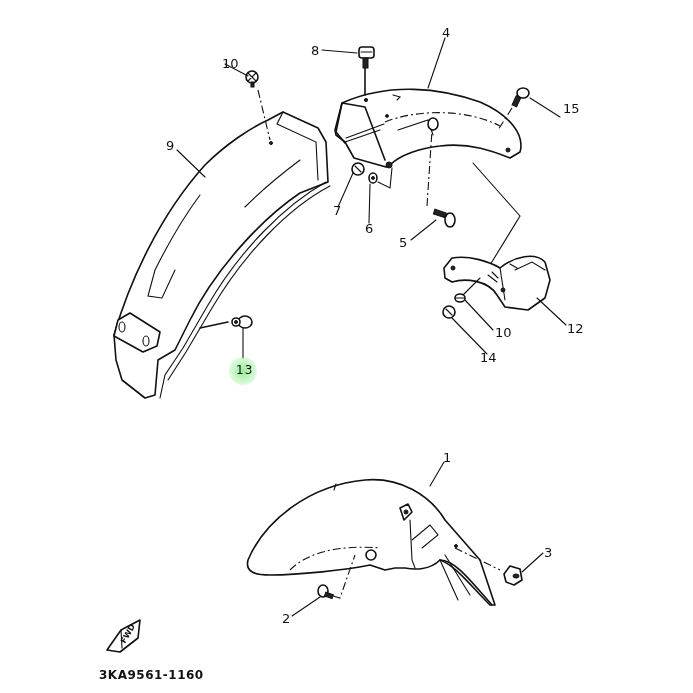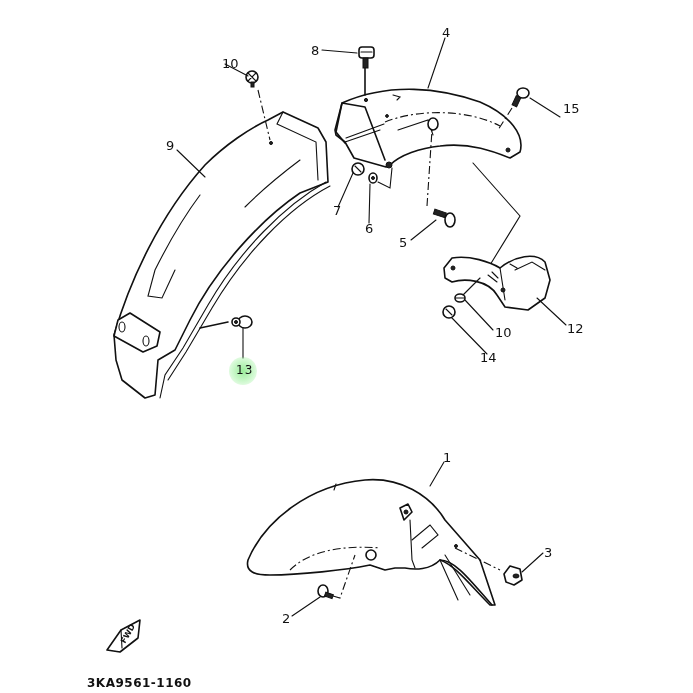--- a/index.html
+++ b/index.html
@@ -173,13 +173,13 @@
 
 <div class="hl" style="left:229px;top:357px;"></div>
 <span class="lbl" style="left:236px;top:364px;font-size:12px;letter-spacing:1px;">13</span>
 
 <span class="lbl" style="left:443px;top:451px;">1</span>
 <span class="lbl" style="left:544px;top:546px;">3</span>
 <span class="lbl" style="left:282px;top:612px;">2</span>
 
 <span class="lbl" style="left:118px;top:630px;font-size:8px;font-weight:bold;transform:rotate(-60deg);">FWD</span>
 
-<span class="code" style="left:87px;top:668px;margin-top:8px;">3KA9561-1160</span>
+<span class="code" style="left:99px;top:668px;">3KA9561-1160</span>
 
 </body></html>

